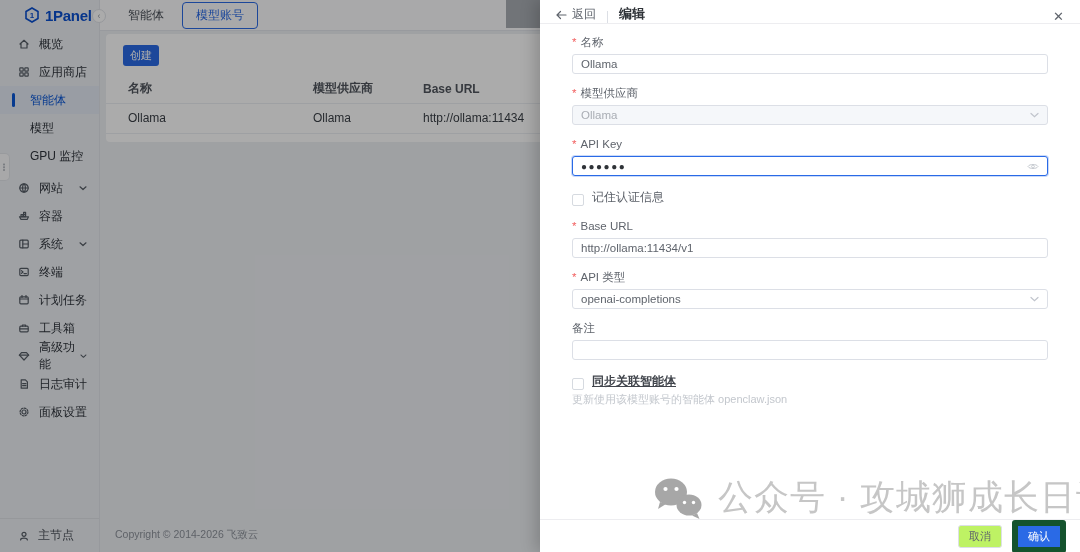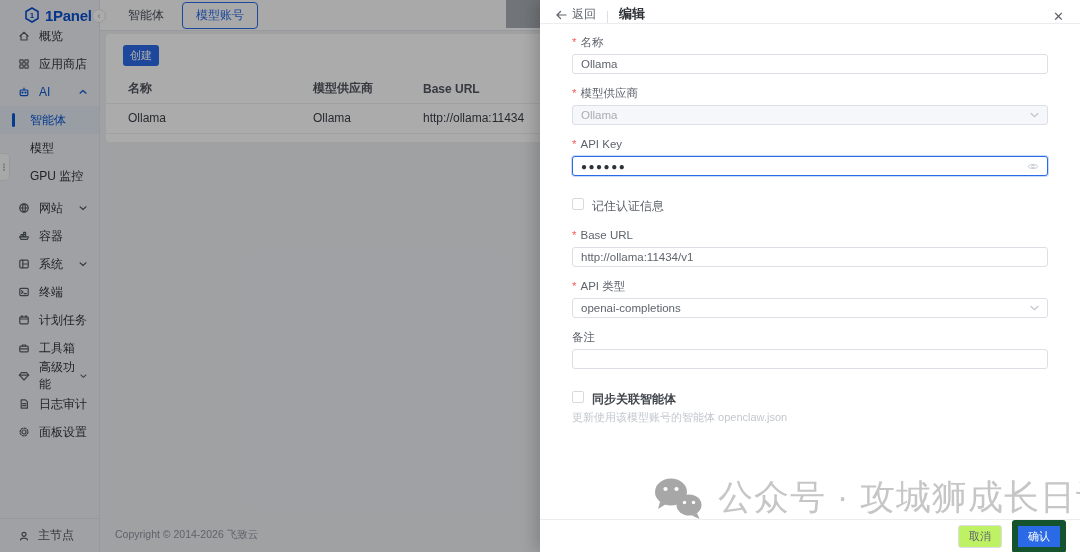--- a/index.html
+++ b/index.html
@@ -4,21 +4,21 @@
 <style>
   * { margin:0; padding:0; box-sizing:border-box; }
   html,body { width:1080px; height:552px; overflow:hidden; }
   body { position:relative; font-family:"Liberation Sans", sans-serif; background:#eef0f4; }
 
   
   .sidebar { position:absolute; left:0; top:0; width:100px; height:552px; background:#eef1f5; border-right:1px solid #e2e5ea; }
   .logo-row { display:flex; align-items:center; height:30px; padding-left:24px; }
   .logo-text { color:#0a4fd0; font-weight:bold; font-size:15px; margin-left:5px; letter-spacing:-0.3px; }
   .collapse-btn { position:absolute; left:92px; top:9px; width:14px; height:14px; border-radius:50%; background:#ffffff; border:1px solid #dfe2e8; color:#9aa0a8; font-size:9px; line-height:12px; text-align:center; z-index:2; }
-  .nav { position:absolute; top:22px; left:0; right:0; }
+  .nav { position:absolute; top:30px; left:0; right:0; }
   .nav-item { position:relative; display:flex; align-items:center; height:28px; padding-left:18px; color:#2e333b; font-size:12px; cursor:pointer; }
   .nav-item .ic { width:12px; height:12px; margin-right:9px; flex:0 0 12px; }
   .nav-item.sub { padding-left:30px; }
   .nav-item.sub.active { background:#e4eaf5; color:#0a57d6; }
   .abar { position:absolute; left:12px; top:7px; width:3px; height:14px; background:#0a57d6; border-radius:2px; }
   .chev { margin-left:auto; margin-right:12px; width:8px; height:6px; }
   .gap { height:4px; }
   .side-bottom { position:absolute; bottom:0; left:0; right:0; height:34px; border-top:1px solid #e0e3e8; display:flex; align-items:center; padding-left:18px; color:#4c525b; font-size:12px; }
   .side-bottom .ic { width:12px; height:12px; margin-right:8px; }
   svg.ic, svg.chev { stroke:#565d66; fill:none; stroke-width:1.2; stroke-linecap:round; stroke-linejoin:round; }
@@ -56,24 +56,24 @@
   .flabel { display:flex; align-items:center; font-size:11.5px; color:#5f646c; height:16px; margin-bottom:4px; }
   .req { color:#f25f5f; margin-right:4px; }
   .inp { position:relative; display:flex; align-items:center; height:20px; border:1px solid #dcdfe6; border-radius:3px; background:#fff; margin-bottom:11px; }
   .inp input { border:none; outline:none; background:transparent; width:100%; height:100%; font-family:"Liberation Sans",sans-serif; font-size:11.5px; color:#5f646c; padding:0 8px; }
   .inp.focus { border-color:#2a6ae6; box-shadow:0 0 0 1px rgba(42,106,230,0.25); }
   .inp.disabled { background:#f5f7fa; }
   .inp.disabled .val { color:#a9adb4; }
   .inp .val { font-size:11.5px; color:#5f646c; padding:0 8px; white-space:nowrap; }
   .inp .masked { font-weight:bold; color:#2f3338; font-size:10px; letter-spacing:1.5px; }
   .inp .tail { margin-left:auto; margin-right:8px; display:flex; align-items:center; }
-  .cbrow { display:flex; align-items:flex-start; margin:22px 0 12px 0; cursor:pointer; }
+  .cbrow { display:flex; align-items:flex-end; margin:13px 0 12px 0; cursor:pointer; }
   .cb { width:12px; height:12px; border:1px solid #d6dae0; border-radius:2px; background:#fff; margin-right:8px; }
   .cblabel { font-size:12px; color:#5a5f67; }
-  .cblabel.strong { color:#41454c; font-weight:bold; }
+  .cblabel.strong { color:#41454c; font-weight:bold;text-decoration:underline; }
   .hint { font-size:11px; color:#c3c7cd; margin-top:-4px; }
   .dfoot { position:absolute; bottom:0; left:0; right:0; height:33px; border-top:1px solid #ededf0; display:flex; align-items:center; justify-content:flex-end; padding-right:14px; background:#fff; }
   .btn { font-size:11px; border-radius:3px; padding:3px 10px; cursor:pointer; font-family:"Liberation Sans",sans-serif; }
   .btn.plain { background:#bef264; border:1px solid #dcdfe6; color:#5f646c; }
   .btn.primary { background:#2a6ae6; border:6px solid #14532d; color:#fff; margin-left:10px; }
 
   
   .watermark { position:absolute; left:652px; top:474px; z-index:100; display:flex; align-items:center; pointer-events:none; }
   .watermark .wtext { font-size:35px; color:#c6c6c6; letter-spacing:1px; margin-left:14px; white-space:nowrap; }
 </style>
@@ -98,32 +98,20 @@
       <span>概览</span>
     </div>
     <div class="nav-item">
       <svg class="ic" viewBox="0 0 12 12">
           <rect x="1.8" y="1.8" width="3.4" height="3.4" rx="0.6"></rect>
           <rect x="6.8" y="1.8" width="3.4" height="3.4" rx="0.6"></rect>
           <rect x="1.8" y="6.8" width="3.4" height="3.4" rx="0.6"></rect>
           <rect x="6.8" y="6.8" width="3.4" height="3.4" rx="0.6"></rect>
         </svg>
       <span>应用商店</span>
-    </div>
-    <div class="nav-item">
-      <svg class="ic blue" viewBox="0 0 12 12">
-          <rect x="2.2" y="4" width="7.6" height="5.6" rx="1"></rect>
-          <line x1="6" y1="2" x2="6" y2="4"></line>
-          <circle cx="4.5" cy="6.6" r="0.5"></circle>
-          <circle cx="7.5" cy="6.6" r="0.5"></circle>
-        </svg>
-      <span style="color:#0a57d6">AI</span>
-      <svg class="chev blue" viewBox="0 0 8 6">
-          <polyline points="1,4.2 4,1.5 7,4.2"></polyline>
-        </svg>
     </div>
     <div class="nav-item sub active">
       <span class="abar"></span>
       <span>智能体</span>
     </div>
     <div class="nav-item sub">
       <span>模型</span>
     </div>
     <div class="nav-item sub">
       <span>GPU 监控</span>

